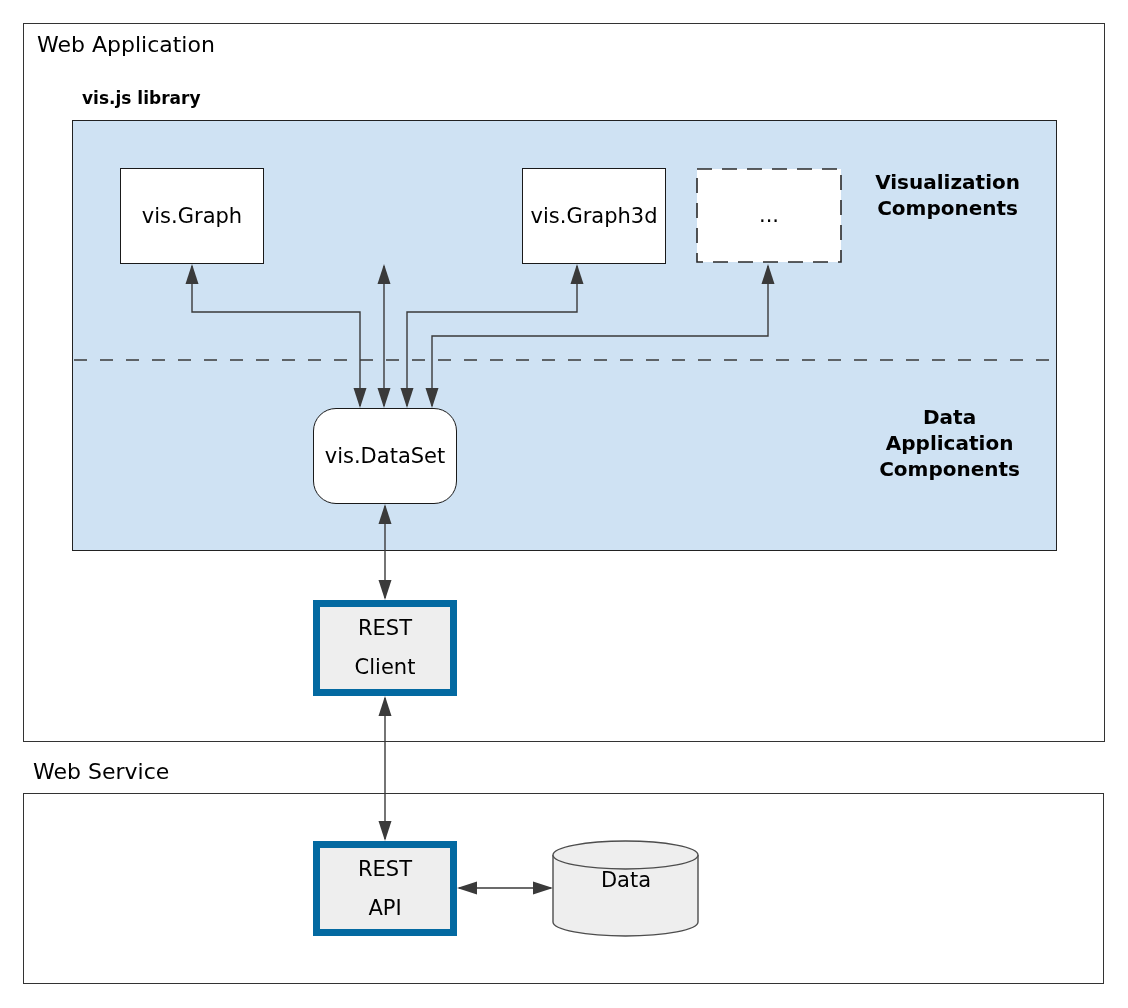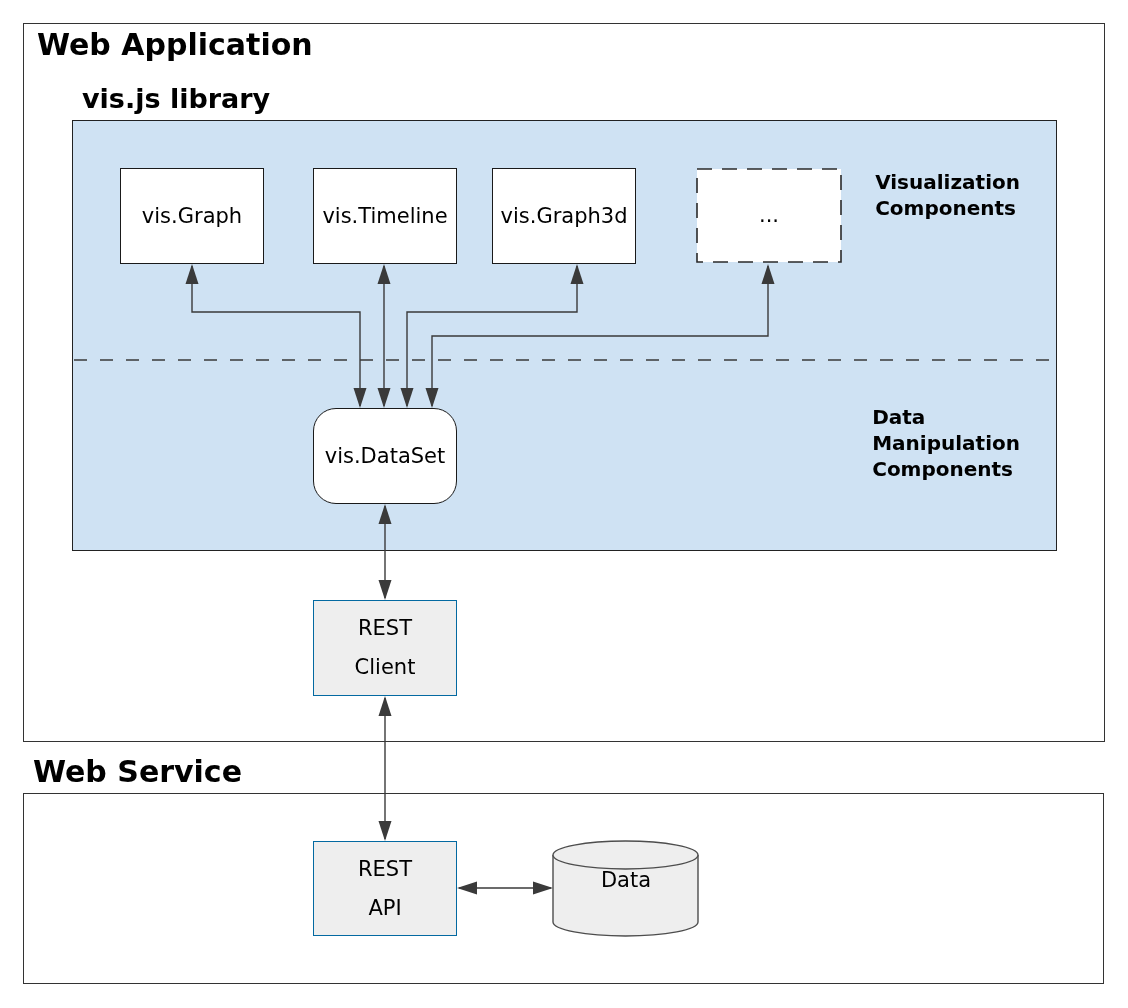--- a/index.html
+++ b/index.html
@@ -2,70 +2,67 @@
 <html><head>
 <meta charset="utf-8">
 <style>
   html,body{margin:0;padding:0;background:#ffffff;}
   #canvas{
     position:relative;width:1128px;height:1008px;background:#ffffff;
     font-family:"DejaVu Sans","Liberation Sans",sans-serif;color:#000;
     overflow:hidden;
   }
   .section{position:absolute;border:1.5px solid #333;background:#ffffff;box-sizing:border-box;}
-  .section-title{position:absolute;font-weight:bold;font-size:30px;line-height:30px;white-space:nowrap;}
-  .sub-title{position:absolute;font-weight:bold;font-size:27px;line-height:25px;white-space:nowrap;}
+  .section-title{position:absolute;font-weight:normal;font-size:22px;line-height:30px;white-space:nowrap;}
+  .sub-title{position:absolute;font-weight:bold;font-size:17px;line-height:25px;white-space:nowrap;}
   .bluearea{position:absolute;left:72px;top:120px;width:985px;height:431px;
     background:#cfe2f3;border:1px solid #222;box-sizing:border-box;}
   .box{position:absolute;width:144px;height:96px;background:#ffffff;border:1px solid #1a1a1a;
     box-sizing:border-box;display:flex;flex-direction:column;align-items:center;justify-content:center;
     font-size:21px;line-height:27px;z-index:3;text-align:center;}
-  .box.gray{background:#eeeeee;border:1px solid #0369a1;gap:12px;}
+  .box.gray{background:#eeeeee;border:7px solid #0369a1;gap:12px;}
   .box.dashedbox{border:none;background:transparent;z-index:3;}
   .dash-svg{position:absolute;left:0;top:0;width:100%;height:100%;}
-  .annotation{position:absolute;right:108px;text-align:left;font-weight:bold;
+  .annotation{position:absolute;right:108px;text-align:center;font-weight:bold;
     font-size:20px;line-height:26px;z-index:3;}
   #edges{position:absolute;left:0;top:0;width:1128px;height:1008px;z-index:4;pointer-events:none;}
   .cyl-label{position:absolute;left:553px;top:868px;width:146px;text-align:center;
     font-size:21px;z-index:5;}
 </style>
 </head>
 <body>
 
 <div id="canvas">
 
   <div class="section" style="left:23px;top:23px;width:1082px;height:719px;"></div>
   <div class="section-title" style="left:37px;top:30px;">Web Application</div>
   <div class="sub-title" style="left:82px;top:86px;">vis.js library</div>
 
   <div class="bluearea"></div>
 
   <div class="box" style="left:120px;top:168px;">
     <span>vis.Graph</span>
   </div>
-  <div class="box" style="left:313px;top:168px;">
-    <span>vis.Timeline</span>
-  </div>
-  <div class="box" style="left:492px;top:168px;">
+  <div class="box" style="left:522px;top:168px;">
     <span>vis.Graph3d</span>
   </div>
   <div class="box dashedbox" style="left:696px;top:168px;width:146px;height:95px;">
     <svg class="dash-svg" viewBox="0 0 146 95">
       <rect x="1" y="1" width="144" height="93" fill="#ffffff" stroke="#2a2a2a" stroke-width="1.6" stroke-dasharray="15 10"></rect>
     </svg>
     <span style="position:relative;">...</span>
   </div>
 
   <div class="annotation" style="top:169px;">
     <div>Visualization</div>
     <div>Components</div>
   </div>
   <div class="annotation" style="top:404px;">
     <div>Data</div>
-    <div>Manipulation</div>
+    <div>Application</div>
     <div>Components</div>
   </div>
 
   <div class="box" style="left:313px;top:408px;border-radius:23px;">
     <span>vis.DataSet</span>
   </div>
 
   <div class="box gray" style="left:313px;top:600px;">
     <div>REST</div>
     <div>Client</div>

